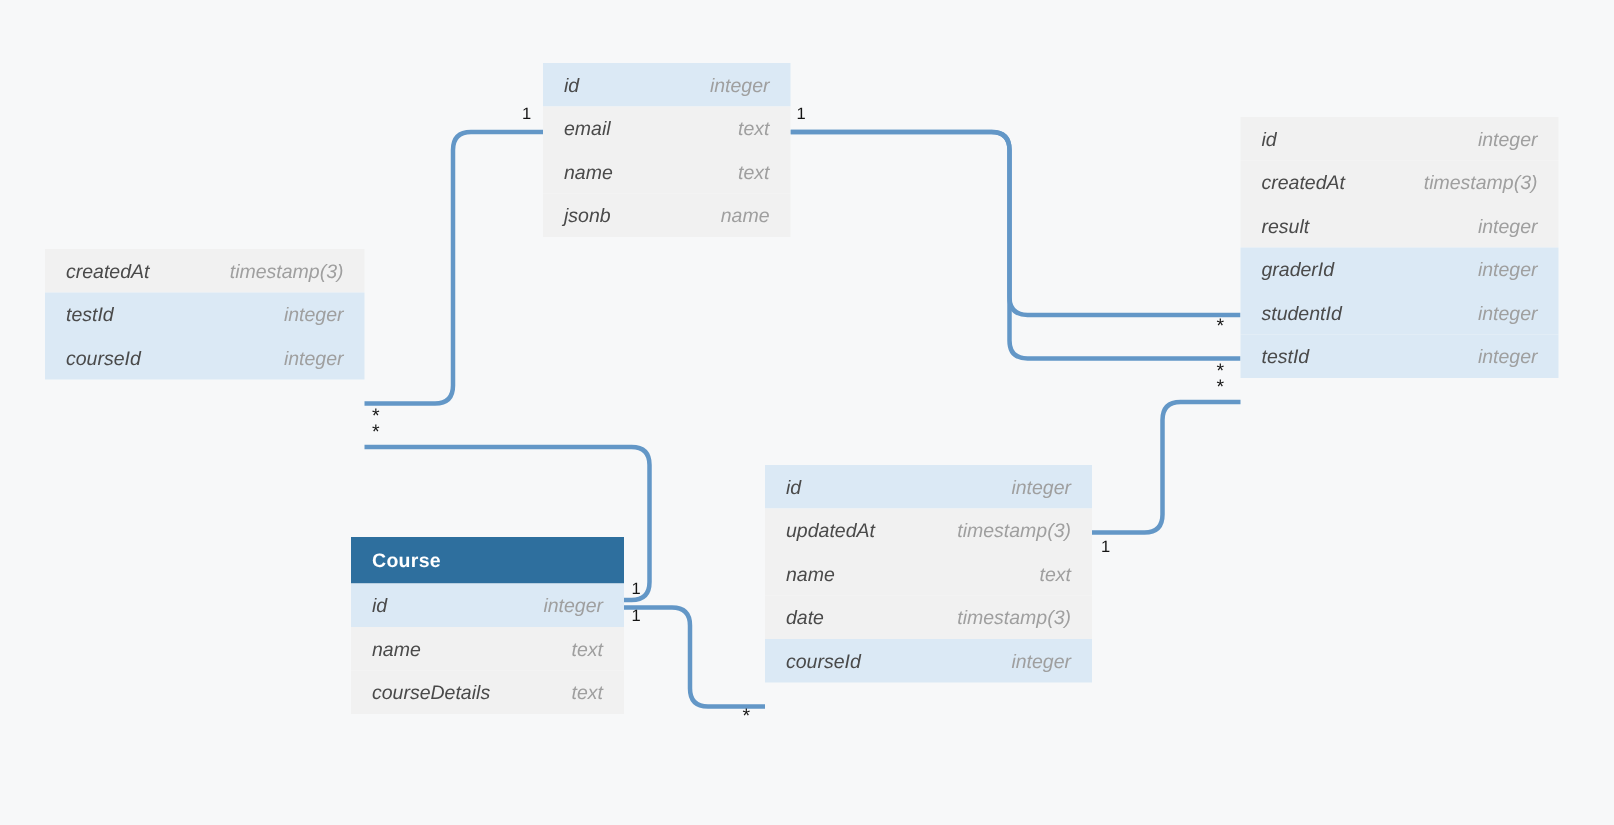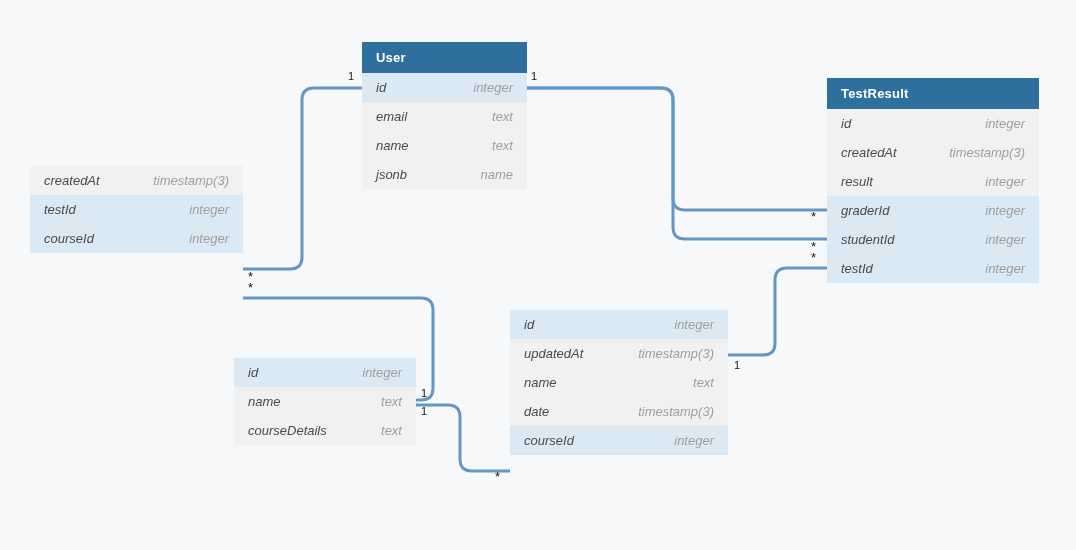--- a/index.html
+++ b/index.html
@@ -52,21 +52,20 @@
   <svg id="connector-layer" width="1076" height="550" viewBox="0 0 1076 550">
     <path class="conn" d="M 243 269 H 290 Q 302 269 302 257 V 100 Q 302 88 314 88 H 362"></path>
     <path class="conn" d="M 527 88 H 661 Q 673 88 673 100 V 198 Q 673 210 685 210 H 827"></path>
     <path class="conn" d="M 527 88 H 661 Q 673 88 673 100 V 227 Q 673 239 685 239 H 827"></path>
     <path class="conn" d="M 243 298 H 421 Q 433 298 433 310 V 388 Q 433 400 421 400 H 416"></path>
     <path class="conn" d="M 416 405 H 448 Q 460 405 460 417 V 459 Q 460 471 472 471 H 510"></path>
     <path class="conn" d="M 728 355 H 763 Q 775 355 775 343 V 280 Q 775 268 787 268 H 827"></path>
   </svg>
 
   <div class="table" style="left:362px;top:42px;width:165px">
-    <div class="thead">User</div>
     <div class="trow key">
       <span class="fname">id</span>
       <span class="ftype">integer</span>
     </div>
     <div class="trow">
       <span class="fname">email</span>
       <span class="ftype">text</span>
     </div>
     <div class="trow">
       <span class="fname">name</span>
@@ -87,20 +86,21 @@
       <span class="fname">testId</span>
       <span class="ftype">integer</span>
     </div>
     <div class="trow key">
       <span class="fname">courseId</span>
       <span class="ftype">integer</span>
     </div>
   </div>
 
   <div class="table" style="left:234px;top:358px;width:182px">
+    <div class="thead">Course</div>
     <div class="trow key">
       <span class="fname">id</span>
       <span class="ftype">integer</span>
     </div>
     <div class="trow">
       <span class="fname">name</span>
       <span class="ftype">text</span>
     </div>
     <div class="trow">
       <span class="fname">courseDetails</span>
@@ -125,21 +125,20 @@
       <span class="fname">date</span>
       <span class="ftype">timestamp(3)</span>
     </div>
     <div class="trow key">
       <span class="fname">courseId</span>
       <span class="ftype">integer</span>
     </div>
   </div>
 
   <div class="table" style="left:827px;top:78px;width:212px">
-    <div class="thead">TestResult</div>
     <div class="trow">
       <span class="fname">id</span>
       <span class="ftype">integer</span>
     </div>
     <div class="trow">
       <span class="fname">createdAt</span>
       <span class="ftype">timestamp(3)</span>
     </div>
     <div class="trow">
       <span class="fname">result</span>

